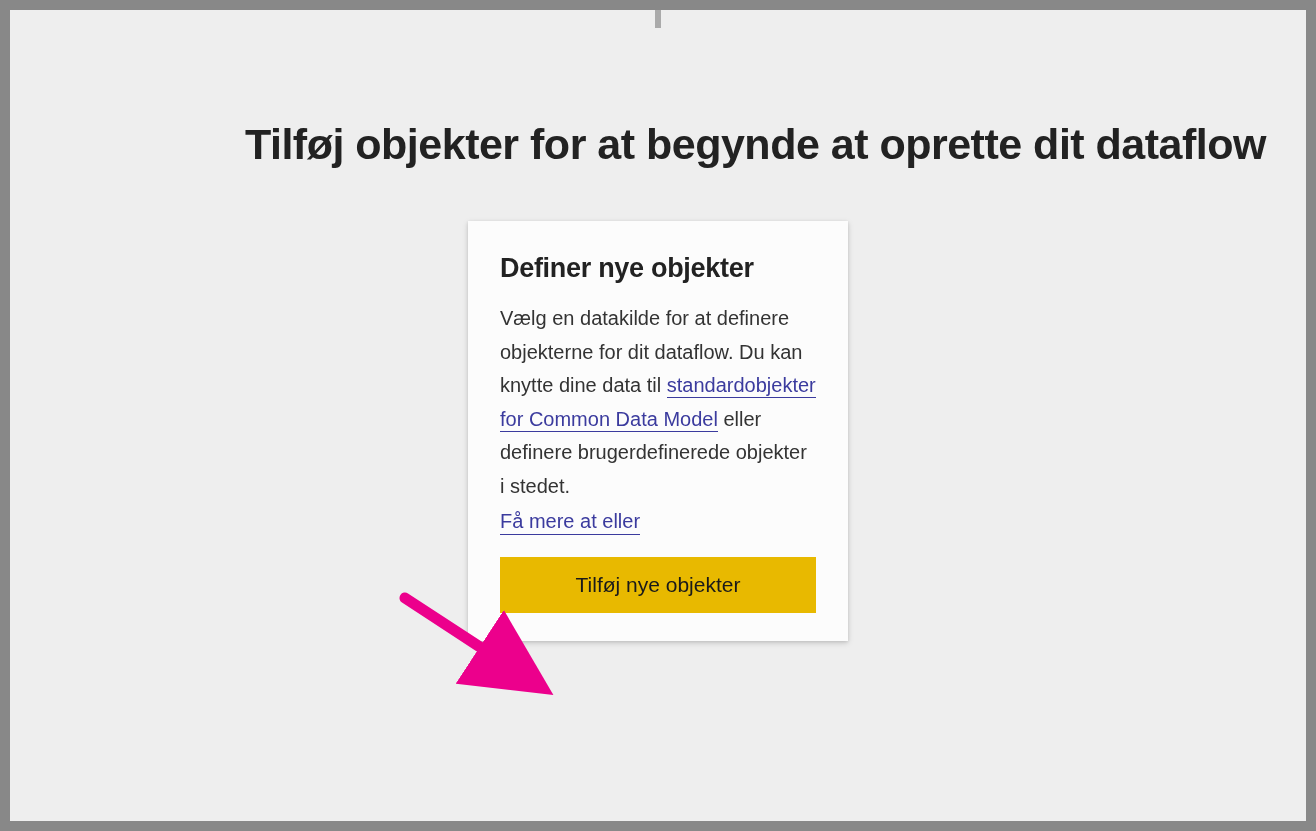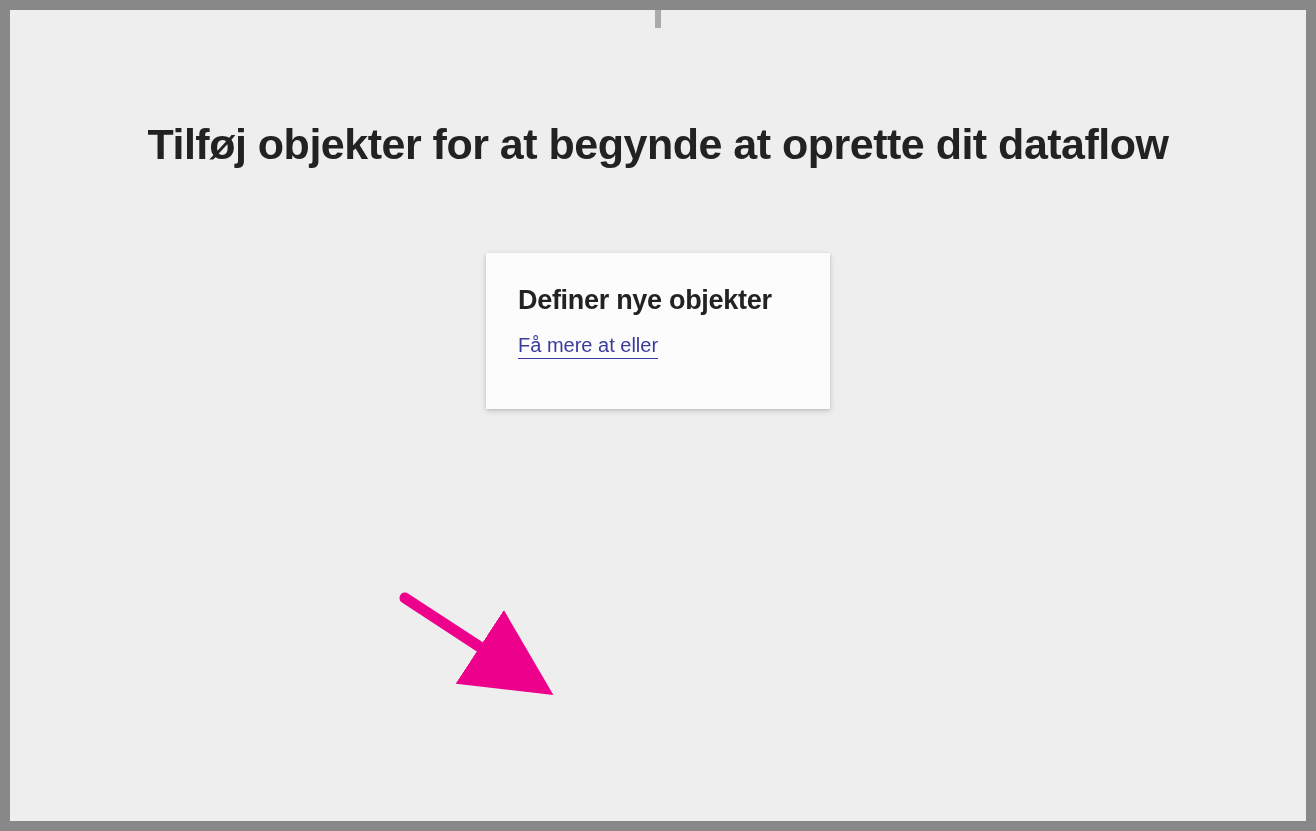--- a/index.html
+++ b/index.html
@@ -29,32 +29,32 @@
       position: absolute;
       top: 0;
       left: 50%;
       transform: translateX(-50%);
       width: 6px;
       height: 18px;
       background: #aaa;
     }
     
     .page-title {
-      text-align: center;
+      text-align: right;
       font-size: 43px;
       font-weight: 700;
       color: #222;
       letter-spacing: -0.5px;
-      margin-bottom: 84px;
+      margin-bottom: 52px;
       padding: 0 40px;
     }
     
     .card {
       background: #fcfcfc;
-      width: 344px;
+      width: 380px;
       margin: 9px auto;
       padding: 32px 32px 28px 32px;
       box-shadow: 0 2px 6px rgba(0,0,0,0.15), 0 1px 3px rgba(0,0,0,0.1);
       position: relative;
     }
     
     .card-title {
       font-size: 27px;
       font-weight: 700;
       color: #222;
@@ -113,23 +113,27 @@
 <body>
 
 <div class="page-container">
   <div class="top-marker"></div>
 
   <h1 class="page-title">Tilføj objekter for at begynde at oprette dit dataflow</h1>
 
   <div class="card">
     <h2 class="card-title">Definer nye objekter</h2>
     
+    <p class="card-description">
+      <span>Vælg en datakilde for at definere objekterne for dit dataflow. Du kan knytte dine data til </span><a href="#">standardobjekter for Common Data Model</a><span> eller definere brugerdefinerede objekter i stedet.</span>
+    </p>
     
     <a href="#" class="learn-more-link">Få mere at eller</a>
     
+    <button class="add-button">Tilføj nye objekter</button>
   </div>
 
   <div class="annotation-arrow">
     <svg viewBox="0 0 175 130">
       <defs>
         <marker id="arrowhead" markerWidth="8" markerHeight="8" refX="6" refY="4" orient="auto">
           <polygon points="0 0, 8 4, 0 8" fill="#ec008c"></polygon>
         </marker>
       </defs>
       <line x1="15" y1="10" x2="145" y2="95" stroke="#ec008c" stroke-width="11" stroke-linecap="round" marker-end="url(#arrowhead)"></line>

